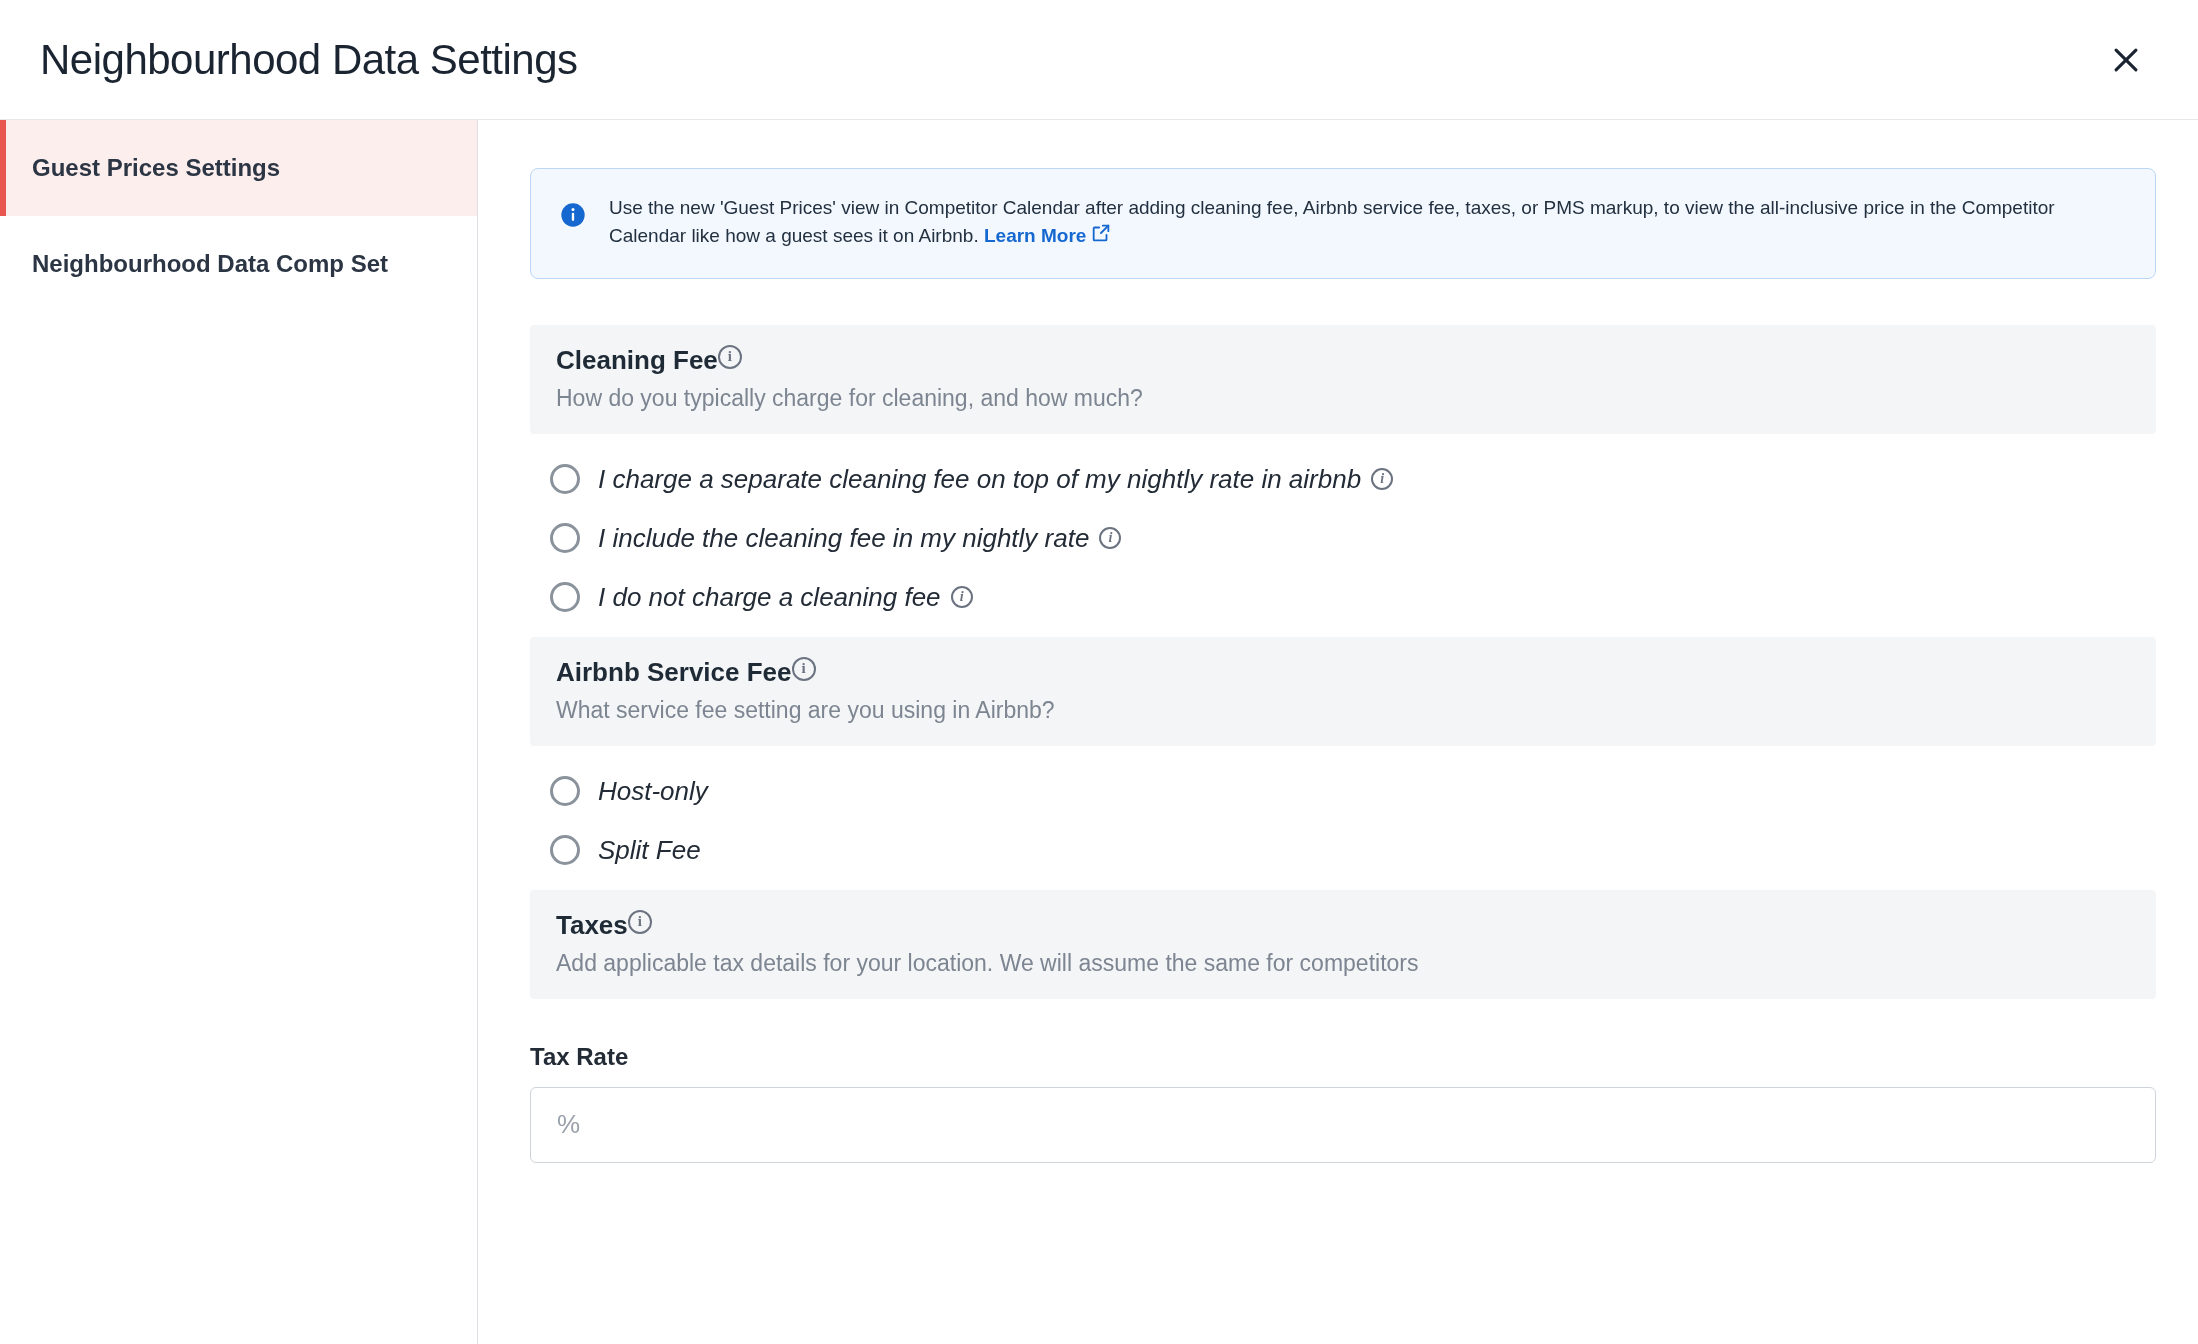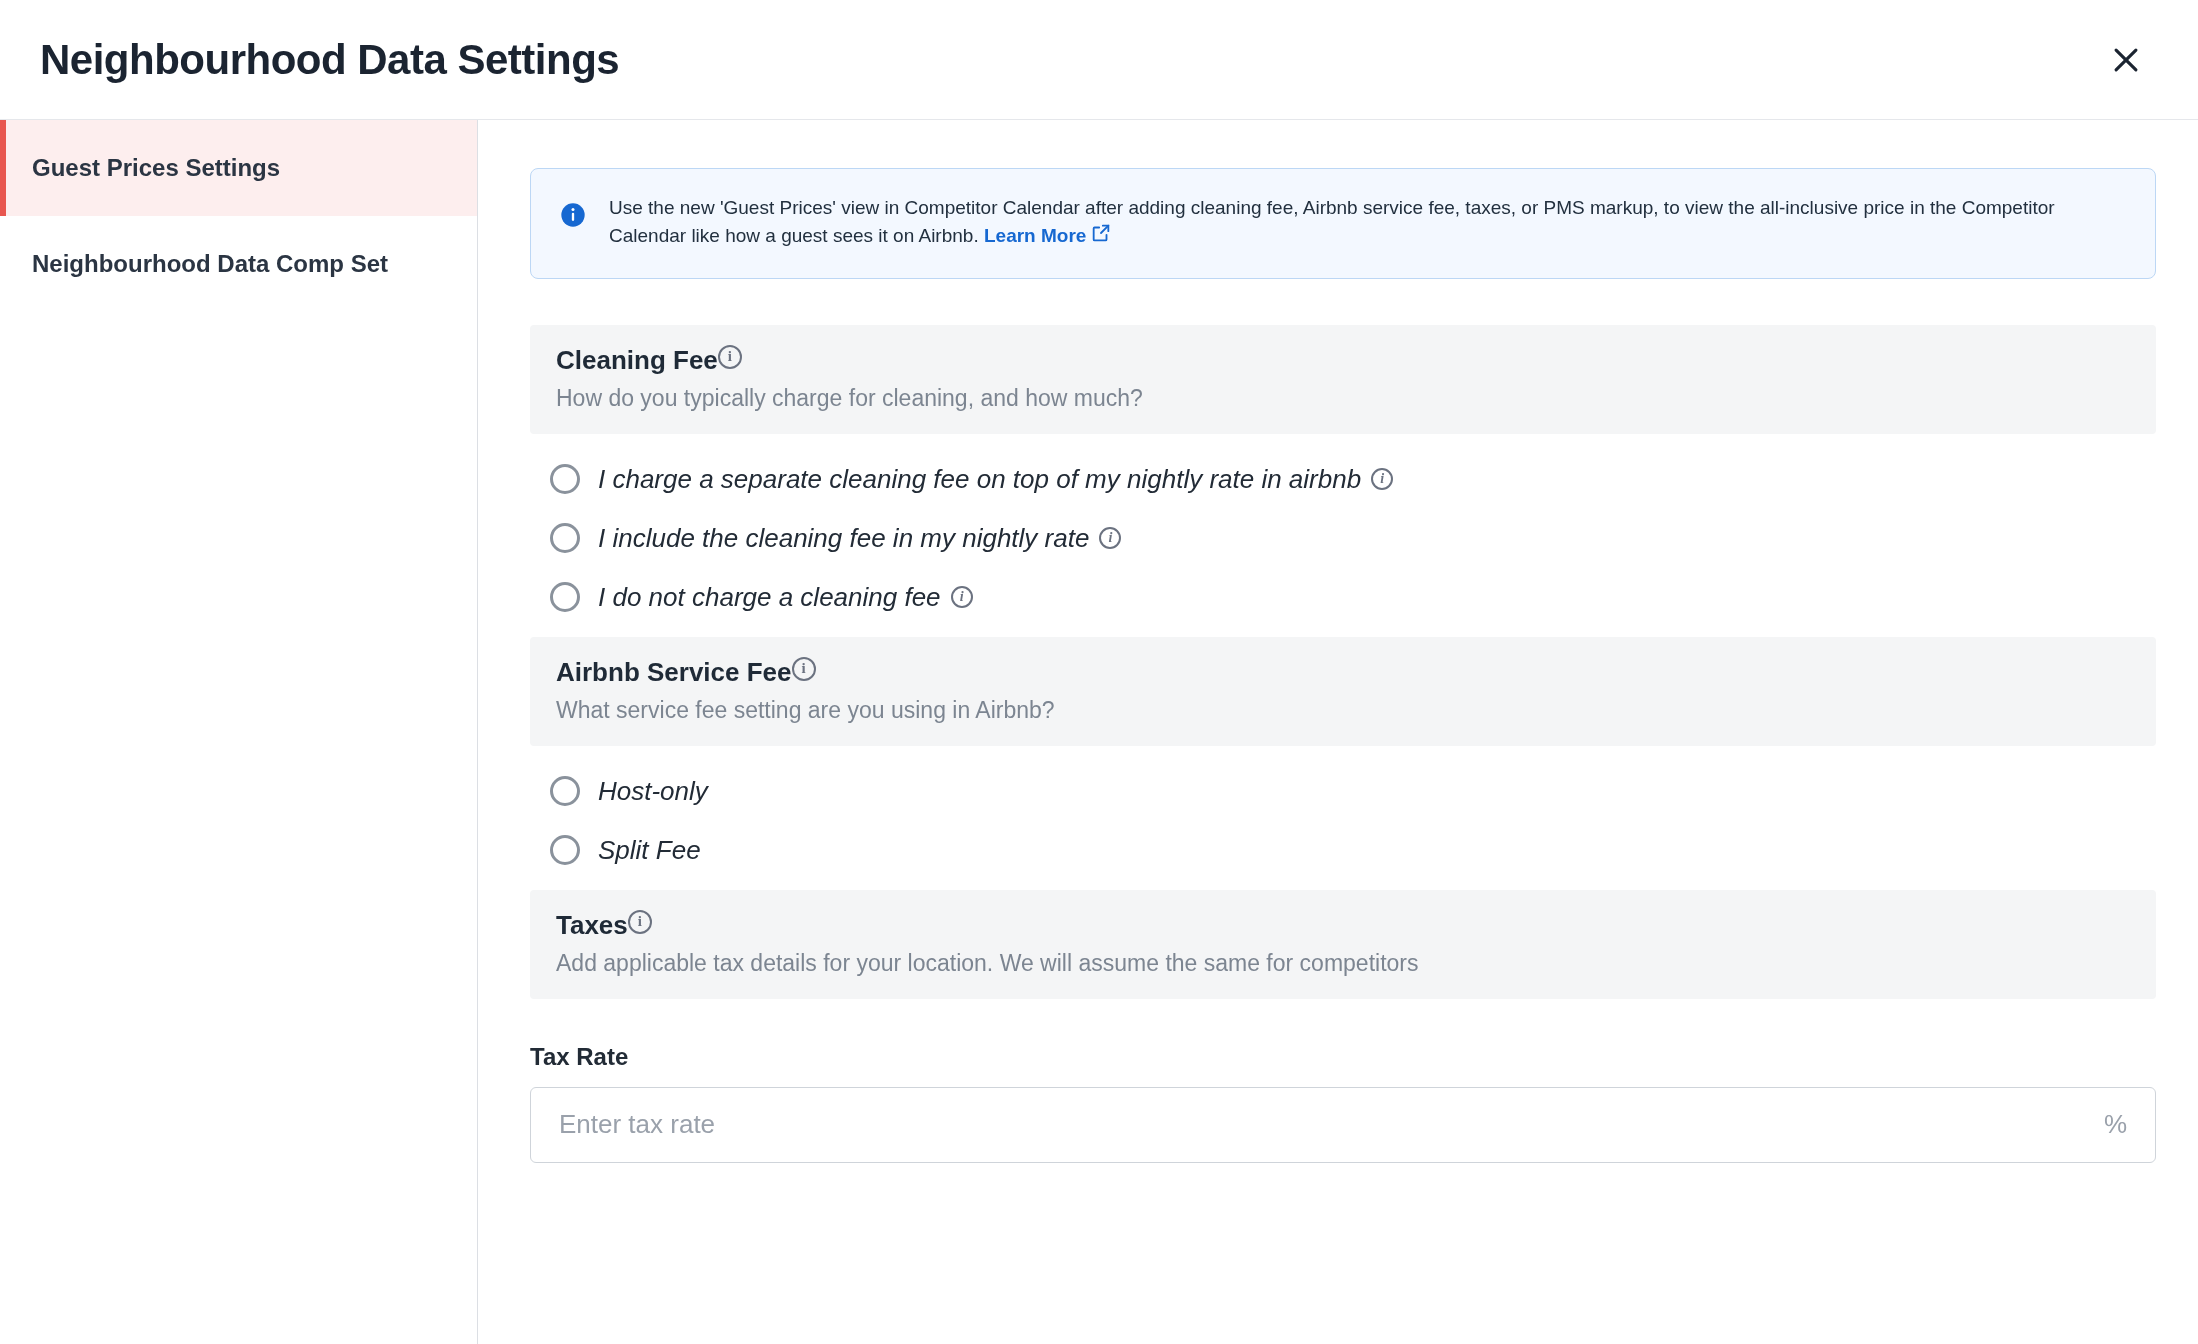--- a/index.html
+++ b/index.html
@@ -29,21 +29,21 @@
     height: 120px;
     min-height: 120px;
     border-bottom: 1px solid #e5e7eb;
     display: flex;
     align-items: center;
     justify-content: space-between;
     padding: 0 44px 0 40px;
   }
   .modal-title {
     font-size: 42px;
-    font-weight: bold;
+    font-weight: normal;
     letter-spacing: -0.5px;
     color: #1b2431;
   }
   .close-btn {
     width: 56px;
     height: 56px;
     display: flex;
     align-items: center;
     justify-content: center;
     cursor: pointer;
@@ -322,19 +322,18 @@
       <div class="section-head">
         <div class="title-row">
           <span>Taxes</span>
           <span class="info-circle">i</span>
         </div>
         <div class="sub">Add applicable tax details for your location. We will assume the same for competitors</div>
       </div>
 
       <div class="field-label">Tax Rate</div>
       <div class="input-wrap">
-        <input type="text" placeholder="Enter tax rate" style="">
         <span class="suffix">%</span>
       </div>
 
     </div>
   </div>
 </div>
 
 </body></html>

